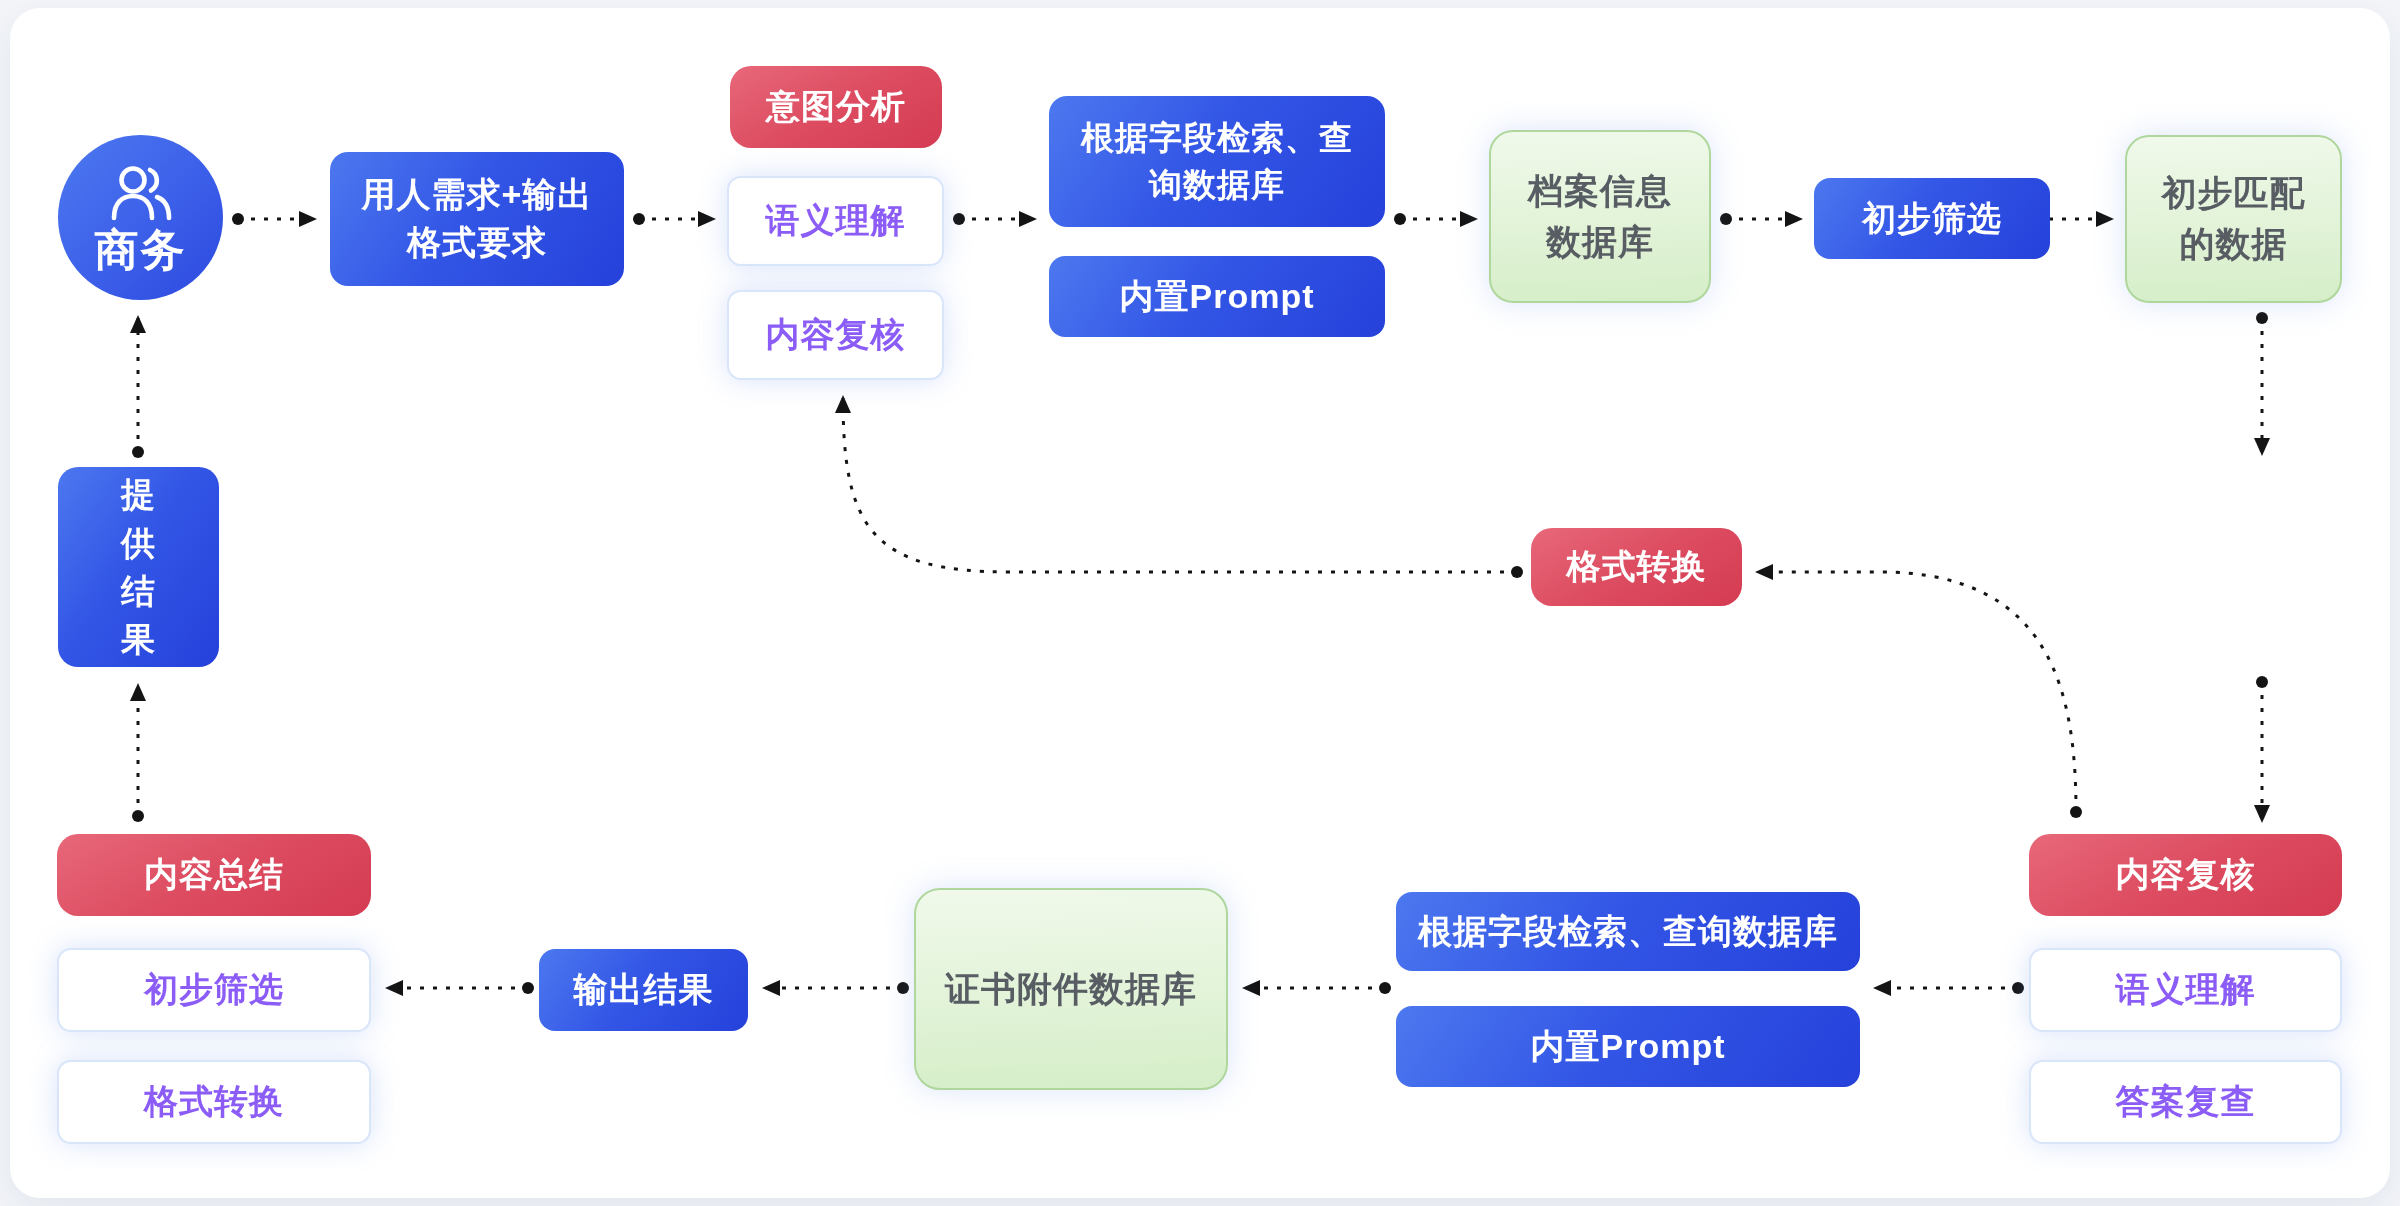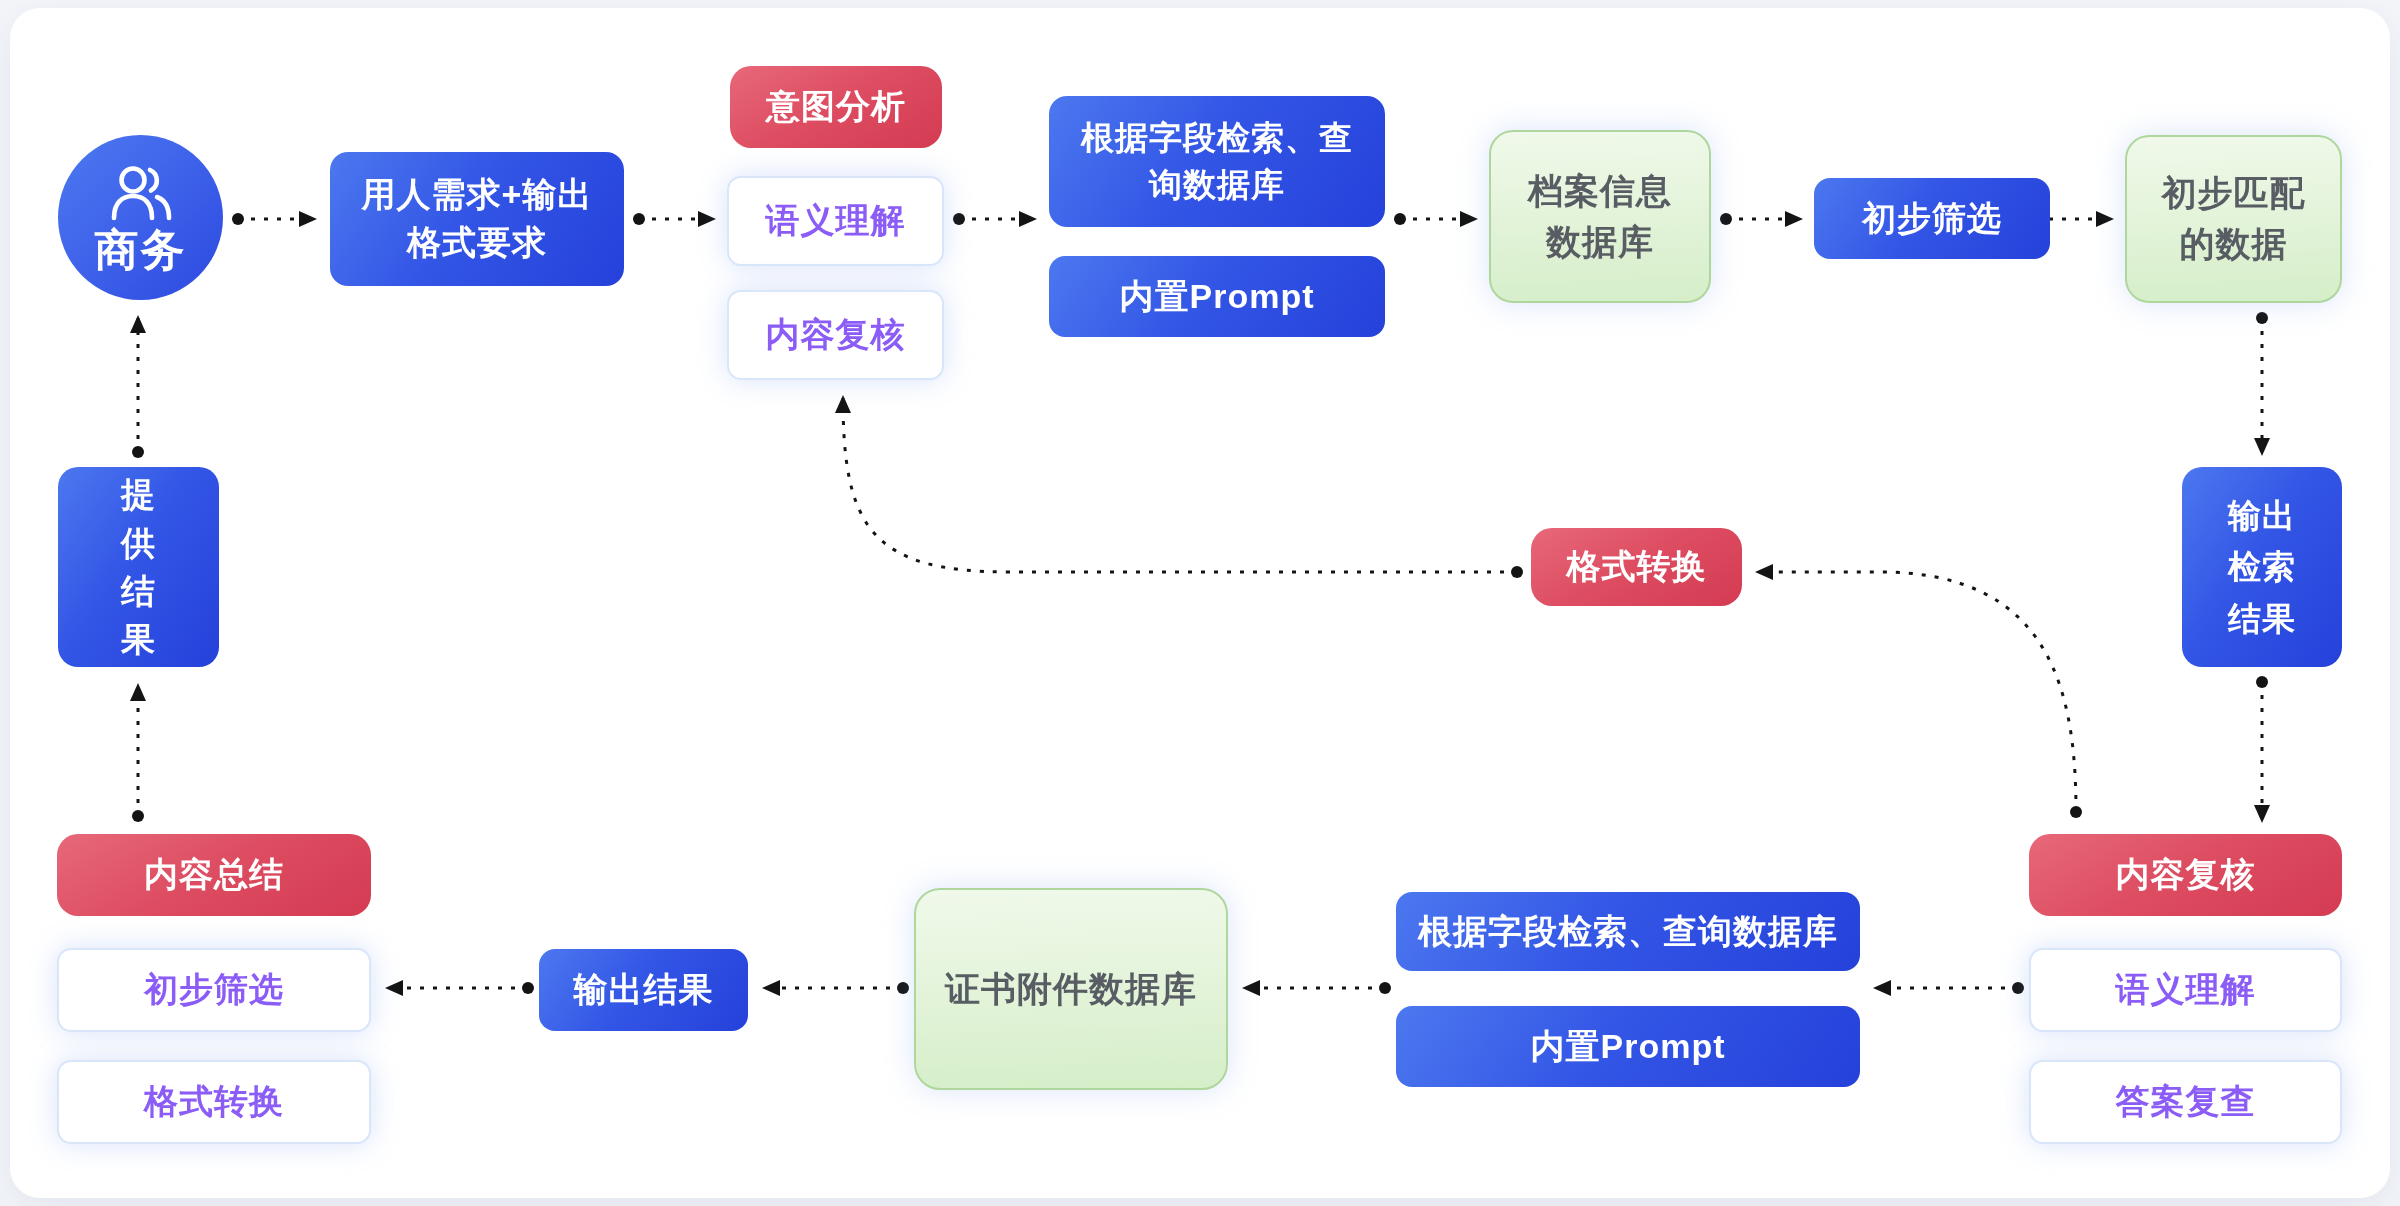--- a/index.html
+++ b/index.html
@@ -120,23 +120,20 @@
 
   <div class="node blue n-search-top">根据字段检索、查
 询数据库</div>
   <div class="node blue n-prompt-top">内置Prompt</div>
 
   <div class="node green n-archive">档案信息
 数据库</div>
   <div class="node blue n-screening">初步筛选</div>
   <div class="node green n-matched">初步匹配
 的数据</div>
-  <div class="node blue n-retrieval">输出
-检索
-结果</div>
 
   <div class="node red n-reanalyze">格式转换</div>
 
   <div class="node red n-review-title">内容复核</div>
   <div class="node white n-review-1">语义理解</div>
   <div class="node white n-review-2">答案复查</div>
 
   <div class="node blue n-search-bottom">根据字段检索、查询数据库</div>
   <div class="node blue n-prompt-bottom">内置Prompt</div>
 

